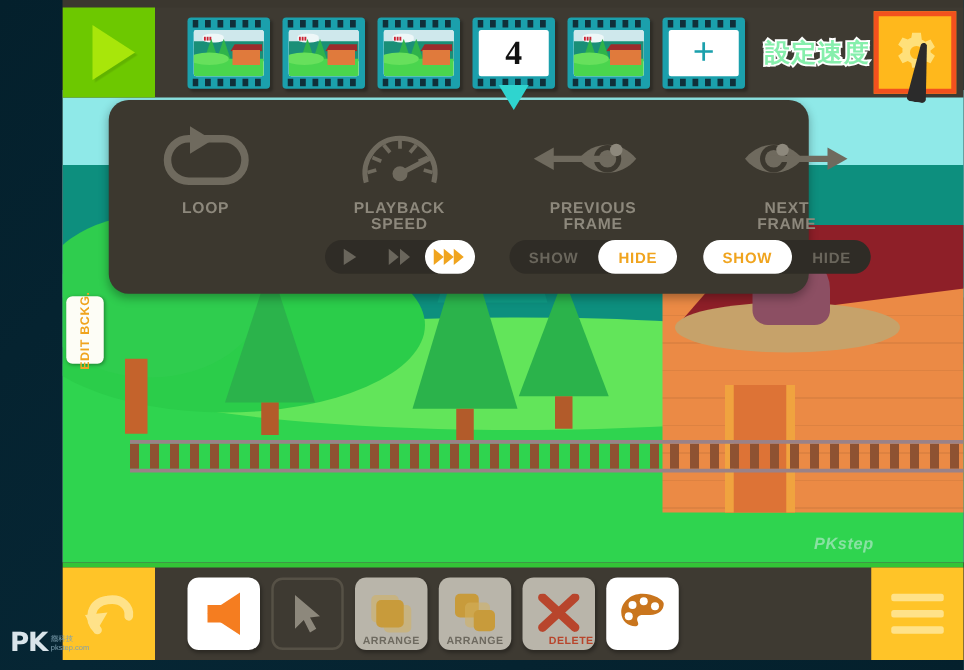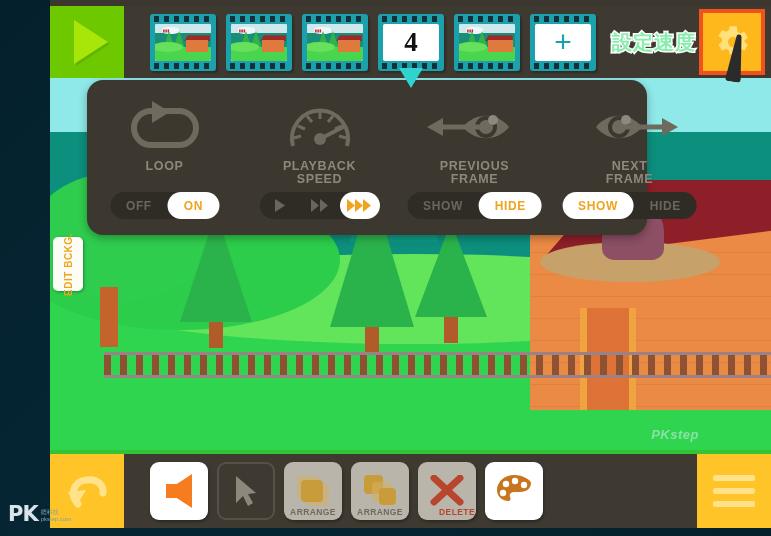--- a/index.html
+++ b/index.html
@@ -414,24 +414,20 @@
     <div id="settings">
 
       <div class="opt" style="left:0;">
         <div class="ico">
           <svg width="82" height="56" viewBox="0 0 82 56">
             <rect x="10" y="12" width="62" height="34" rx="17" fill="none" stroke="#6f6a5e" stroke-width="6"></rect>
             <polygon points="28,2 46,13 28,24" fill="#6f6a5e"></polygon>
           </svg>
         </div>
         <div class="lbl">LOOP</div>
-        <div class="seg">
-          <div class="pill">OFF</div>
-          <div class="pill on">ON</div>
-        </div>
       </div>
 
       <div class="opt" style="left:155px;">
         <div class="ico">
           <svg width="66" height="62" viewBox="0 0 66 62">
             <path d="M6 50a28 28 0 1 1 54 0" fill="none" stroke="#6f6a5e" stroke-width="4"></path>
             <g stroke="#6f6a5e" stroke-width="3">
               <line x1="7" y1="42" x2="14" y2="40"></line>
               <line x1="11" y1="30" x2="18" y2="33"></line>
               <line x1="20" y1="20" x2="25" y2="26"></line>

